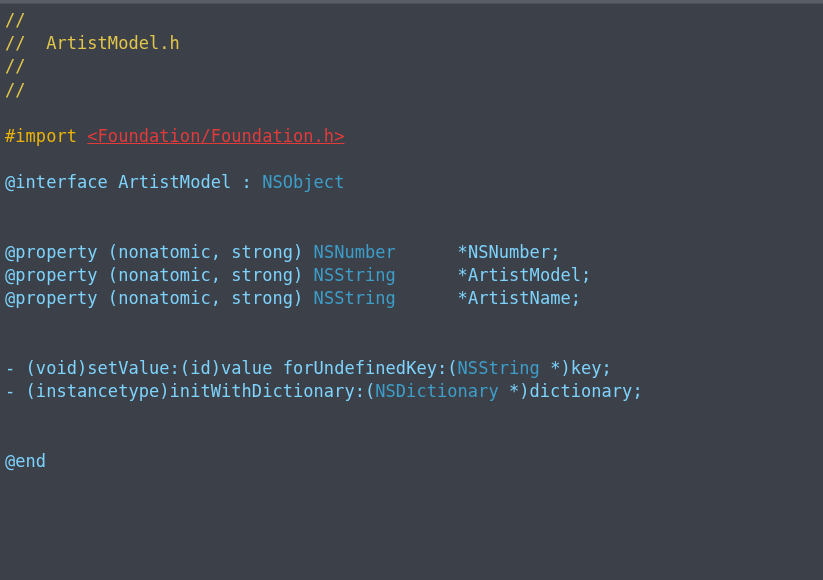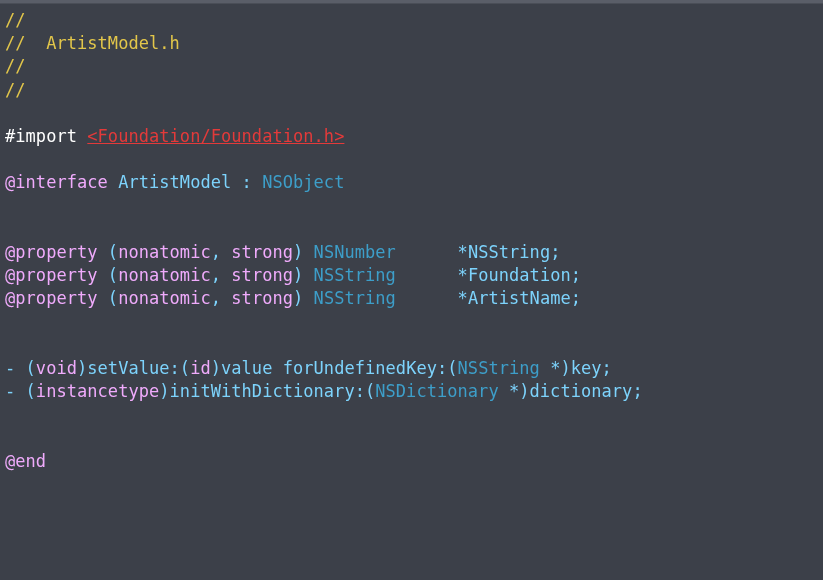--- a/index.html
+++ b/index.html
@@ -56,23 +56,23 @@
     letter-spacing: 0.05px;
     white-space: pre;
     color: #f2f2f2;
   }
 
   .tok { white-space: pre; }
 
   
   .c-comment  { color: #e2c64a; }
   .c-plain    { color: #7dd3fc; }
-  .c-preproc  { color: #ffffff; }
+  .c-preproc  { color: #eab308; }
   .c-string   { color: #e33a3a; text-decoration: underline; }
-  .c-keyword  { color: #f0abfc; }
+  .c-keyword  { color: #7dd3fc; }
   .c-type     { color: #3d9ec9; }
 </style>
 </head>
 <body>
 
 <div id="editor">
 
   <div id="top-strip"></div>
   <div id="top-strip-line"></div>
 
@@ -81,22 +81,22 @@
     <div class="line"><span class="tok c-comment">//</span></div>
     <div class="line"><span class="tok c-comment">//  ArtistModel.h</span></div>
     <div class="line"><span class="tok c-comment">//</span></div>
     <div class="line"><span class="tok c-comment">//</span></div>
     <div class="line"></div>
     <div class="line"><span class="tok c-preproc">#import</span><span class="tok c-plain"> </span><span class="tok c-string">&lt;Foundation/Foundation.h&gt;</span></div>
     <div class="line"></div>
     <div class="line"><span class="tok c-keyword">@interface</span><span class="tok c-plain"> ArtistModel : </span><span class="tok c-type">NSObject</span></div>
     <div class="line"></div>
     <div class="line"></div>
-    <div class="line"><span class="tok c-keyword">@property</span><span class="tok c-plain"> (</span><span class="tok c-keyword">nonatomic</span><span class="tok c-plain">, </span><span class="tok c-keyword">strong</span><span class="tok c-plain">) </span><span class="tok c-type">NSNumber</span><span class="tok c-plain">      *NSString;</span></div>
-    <div class="line"><span class="tok c-keyword">@property</span><span class="tok c-plain"> (</span><span class="tok c-keyword">nonatomic</span><span class="tok c-plain">, </span><span class="tok c-keyword">strong</span><span class="tok c-plain">) </span><span class="tok c-type">NSString</span><span class="tok c-plain">      *Foundation;</span></div>
+    <div class="line"><span class="tok c-keyword">@property</span><span class="tok c-plain"> (</span><span class="tok c-keyword">nonatomic</span><span class="tok c-plain">, </span><span class="tok c-keyword">strong</span><span class="tok c-plain">) </span><span class="tok c-type">NSNumber</span><span class="tok c-plain">      *NSNumber;</span></div>
+    <div class="line"><span class="tok c-keyword">@property</span><span class="tok c-plain"> (</span><span class="tok c-keyword">nonatomic</span><span class="tok c-plain">, </span><span class="tok c-keyword">strong</span><span class="tok c-plain">) </span><span class="tok c-type">NSString</span><span class="tok c-plain">      *ArtistModel;</span></div>
     <div class="line"><span class="tok c-keyword">@property</span><span class="tok c-plain"> (</span><span class="tok c-keyword">nonatomic</span><span class="tok c-plain">, </span><span class="tok c-keyword">strong</span><span class="tok c-plain">) </span><span class="tok c-type">NSString</span><span class="tok c-plain">      *ArtistName;</span></div>
     <div class="line"></div>
     <div class="line"></div>
     <div class="line"><span class="tok c-plain">- (</span><span class="tok c-keyword">void</span><span class="tok c-plain">)setValue:(</span><span class="tok c-keyword">id</span><span class="tok c-plain">)value forUndefinedKey:(</span><span class="tok c-type">NSString</span><span class="tok c-plain"> *)key;</span></div>
     <div class="line"><span class="tok c-plain">- (</span><span class="tok c-keyword">instancetype</span><span class="tok c-plain">)initWithDictionary:(</span><span class="tok c-type">NSDictionary</span><span class="tok c-plain"> *)dictionary;</span></div>
     <div class="line"></div>
     <div class="line"></div>
     <div class="line"><span class="tok c-keyword">@end</span></div>
 
   </div>

